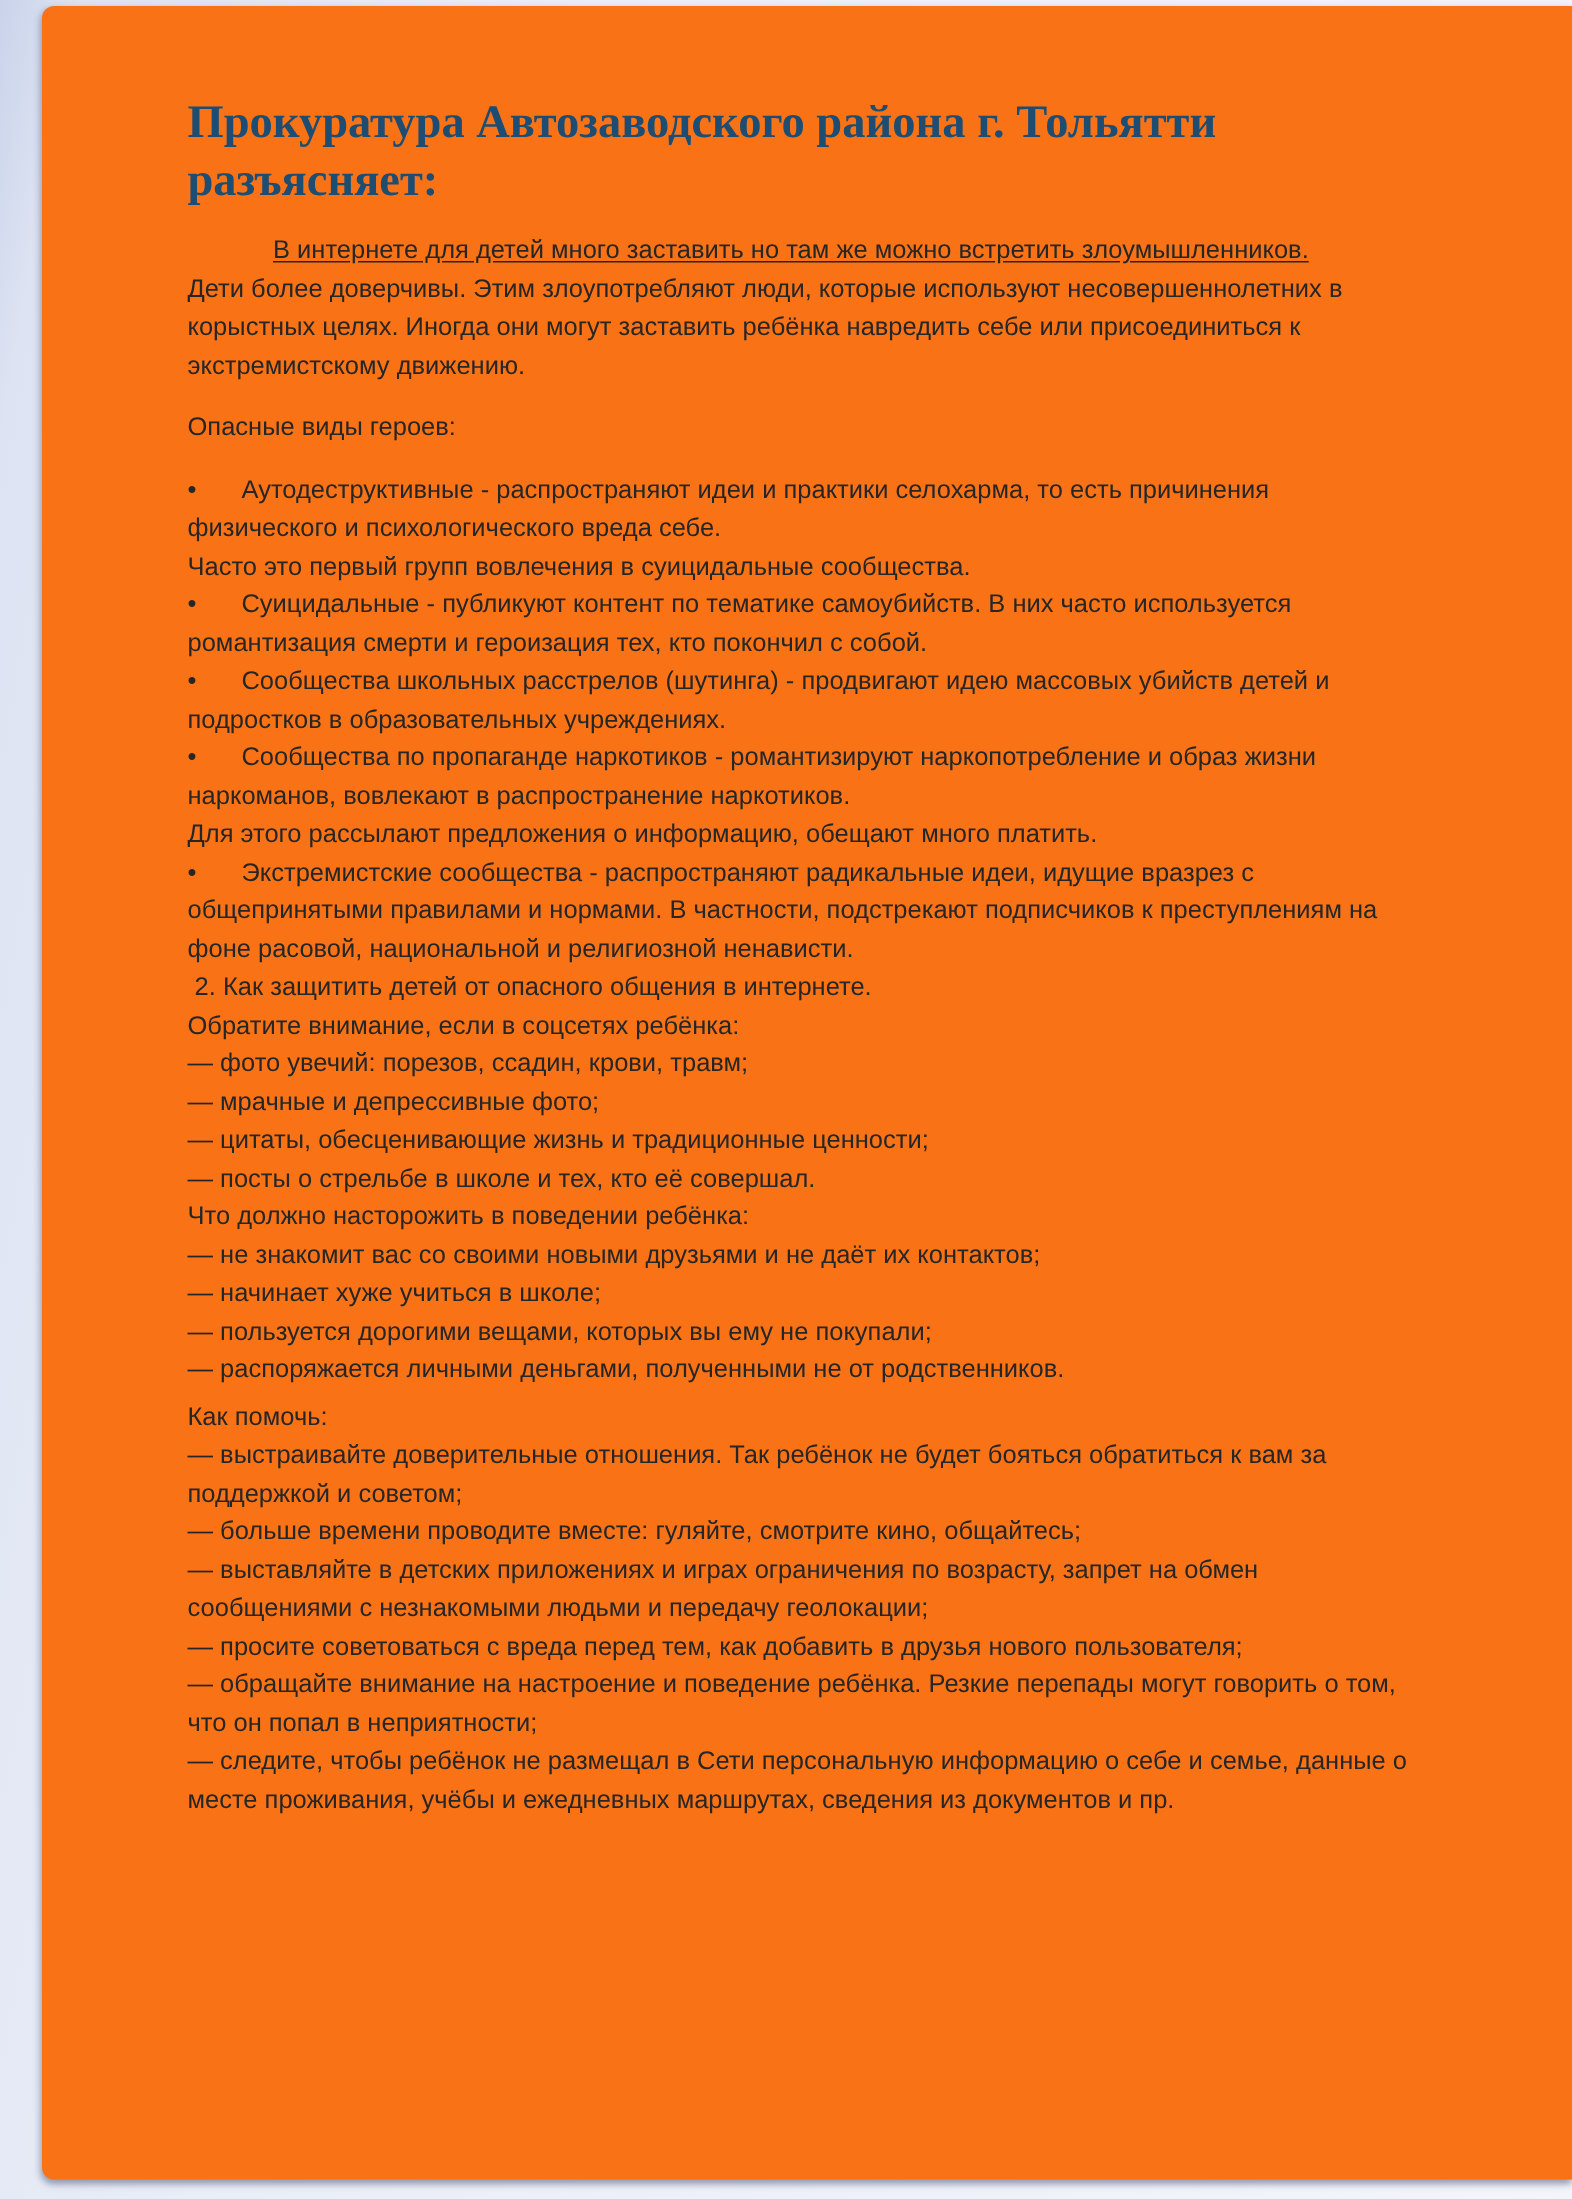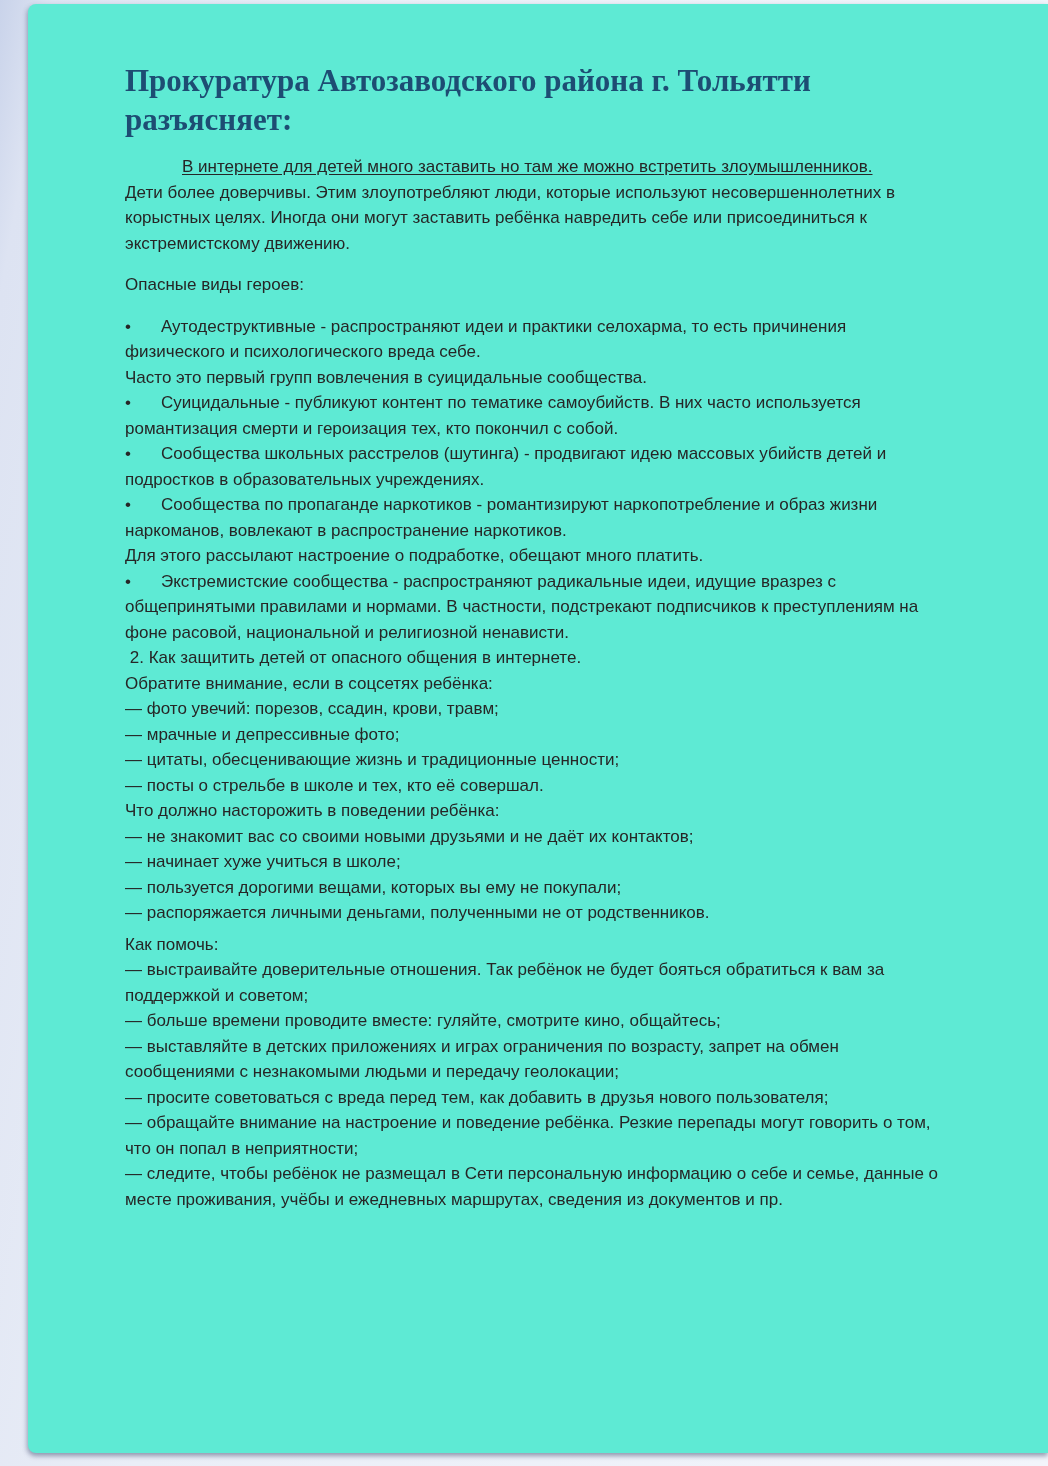--- a/index.html
+++ b/index.html
@@ -10,21 +10,21 @@
     position: relative;
     background: linear-gradient(100deg, #c9d3ea 0%, #dde3f2 4%, #eaeef7 30%, #f3f5fb 100%);
     font-family: "Liberation Sans", sans-serif;
   }
   .page {
     position: absolute;
     left: 28px;
     top: 4px;
     right: 0;
     height: 1449px;
-    background: #5eead4;
+    background: #f97316;
     border-radius: 8px 0 0 8px;
     box-shadow: 0 3px 5px rgba(96, 106, 136, 0.55), -2px 2px 4px rgba(120, 130, 160, 0.25);
     box-sizing: border-box;
     padding: 57px 107px 0 97px;
   }
   h1.doc-title {
     margin: 0 0 15px 0;
     font-family: "Liberation Serif", serif;
     font-weight: bold;
     font-size: 31px;
@@ -54,21 +54,21 @@
   <h1 class="doc-title">Прокуратура Автозаводского района г. Тольятти разъясняет:</h1>
   <div class="doc-body">
       <p class="para lead-underline"><span class="underline-text">В интернете для детей много заставить но там же можно встретить злоумышленников.</span></p>
       <p class="para plain">Дети более доверчивы. Этим злоупотребляют люди, которые используют несовершеннолетних в корыстных целях. Иногда они могут заставить ребёнка навредить себе или присоединиться к экстремистскому движению.</p>
       <p class="para plain space-lg">Опасные виды героев:</p>
       <p class="para bullet space-lg"><span class="bullet-glyph">•</span><span class="bullet-tab"></span>Аутодеструктивные - распространяют идеи и практики селохарма, то есть причинения физического и психологического вреда себе.</p>
       <p class="para plain">Часто это первый групп вовлечения в суицидальные сообщества.</p>
       <p class="para bullet"><span class="bullet-glyph">•</span><span class="bullet-tab"></span>Суицидальные - публикуют контент по тематике самоубийств. В них часто используется романтизация смерти и героизация тех, кто покончил с собой.</p>
       <p class="para bullet"><span class="bullet-glyph">•</span><span class="bullet-tab"></span>Сообщества школьных расстрелов (шутинга) - продвигают идею массовых убийств детей и подростков в образовательных учреждениях.</p>
       <p class="para bullet"><span class="bullet-glyph">•</span><span class="bullet-tab"></span>Сообщества по пропаганде наркотиков - романтизируют наркопотребление и образ жизни наркоманов, вовлекают в распространение наркотиков.</p>
-      <p class="para plain">Для этого рассылают настроение о подработке, обещают много платить.</p>
+      <p class="para plain">Для этого рассылают предложения о информацию, обещают много платить.</p>
       <p class="para bullet"><span class="bullet-glyph">•</span><span class="bullet-tab"></span>Экстремистские сообщества - распространяют радикальные идеи, идущие вразрез с общепринятыми правилами и нормами. В частности, подстрекают подписчиков к преступлениям на фоне расовой, национальной и религиозной ненависти.</p>
       <p class="para plain"> 2. Как защитить детей от опасного общения в интернете.</p>
       <p class="para plain">Обратите внимание, если в соцсетях ребёнка:</p>
       <p class="para plain">— фото увечий: порезов, ссадин, крови, травм;</p>
       <p class="para plain">— мрачные и депрессивные фото;</p>
       <p class="para plain">— цитаты, обесценивающие жизнь и традиционные ценности;</p>
       <p class="para plain">— посты о стрельбе в школе и тех, кто её совершал.</p>
       <p class="para plain">Что должно насторожить в поведении ребёнка:</p>
       <p class="para plain">— не знакомит вас со своими новыми друзьями и не даёт их контактов;</p>
       <p class="para plain">— начинает хуже учиться в школе;</p>

